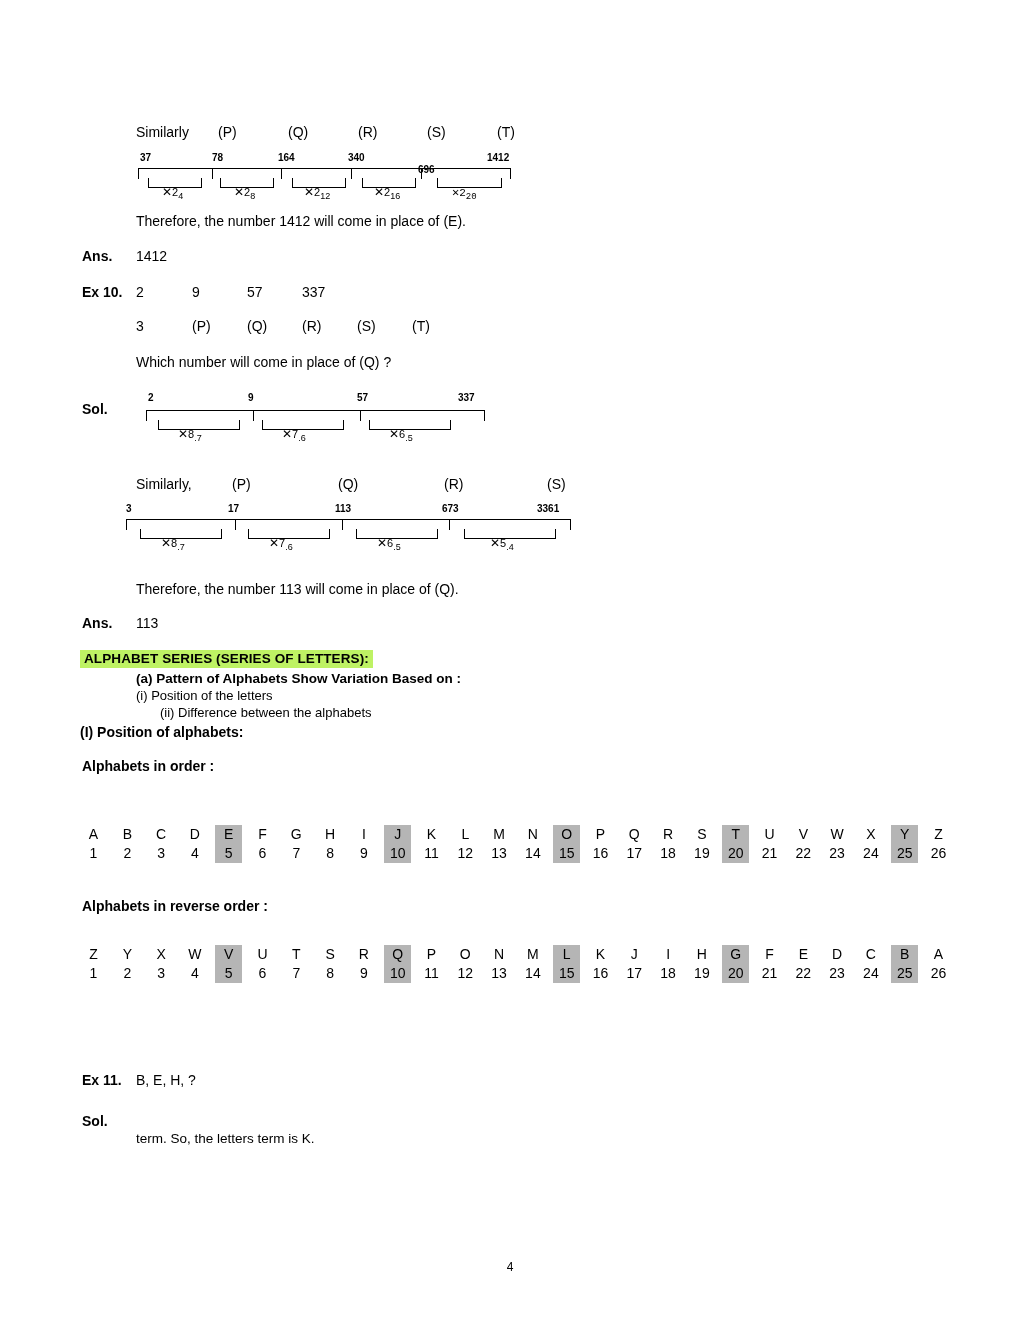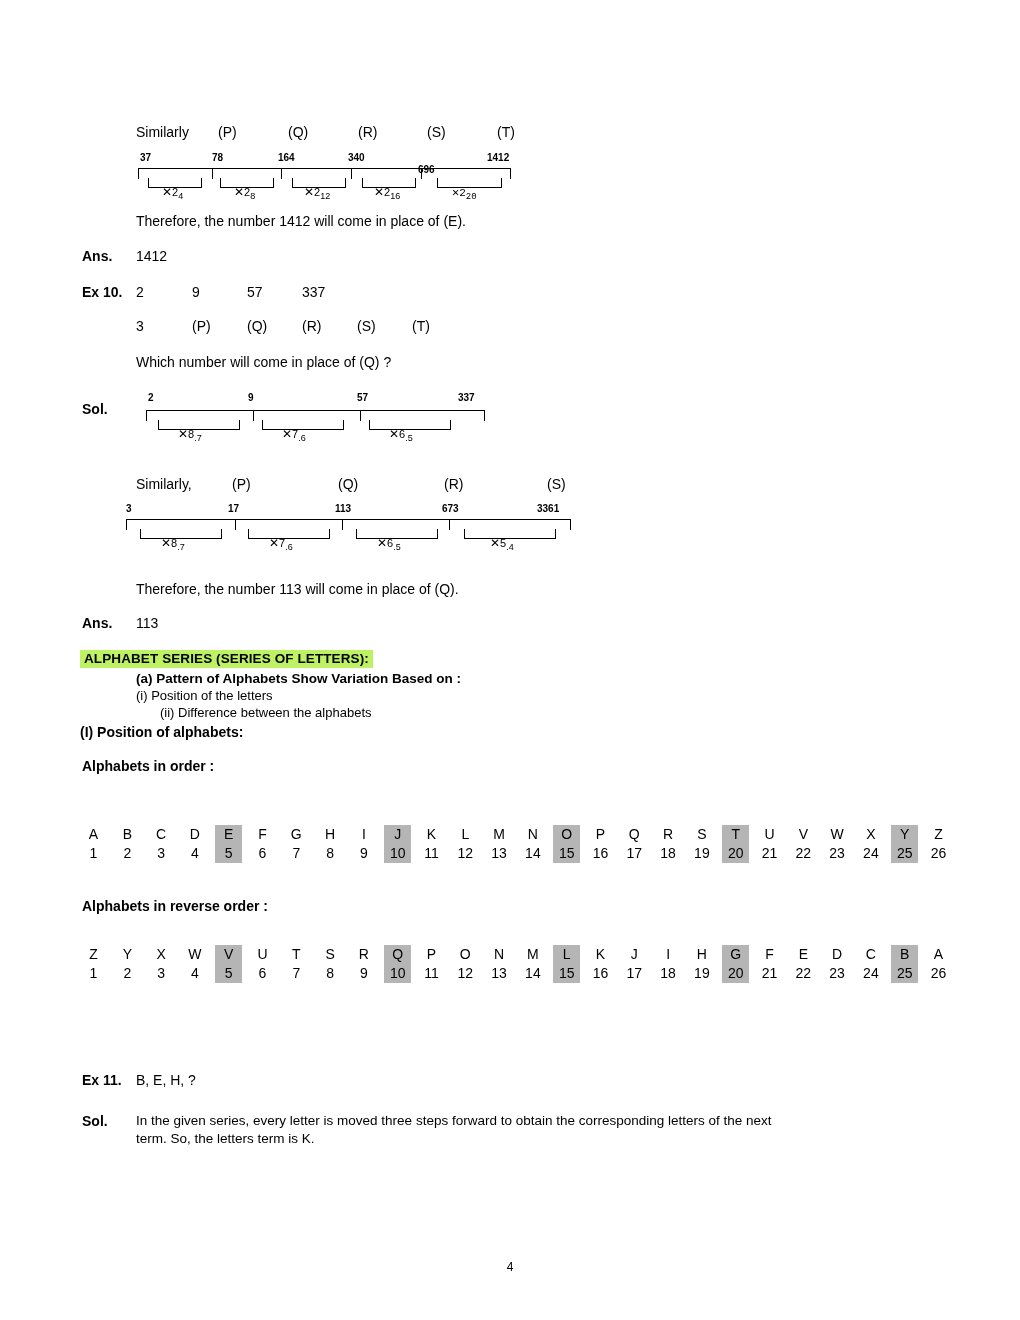--- a/index.html
+++ b/index.html
@@ -432,18 +432,17 @@
         <span class="letter">A</span>
         <span class="numv">26</span>
       </div>
     </div>
 
 
   <div class="txt lbl-bold" style="left:82px; top:1072px; font-size:14px;">Ex 11.</div>
   <div class="txt" style="left:136px; top:1072px; font-size:14px;">B, E, H, ?</div>
 
   <div class="txt lbl-bold" style="left:82px; top:1113px; font-size:14px;">Sol.</div>
-  <div class="txt" style="left:136px; top:1113px; font-size:13.5px;">In the given series, every letter is moved three steps forward to obtain the corresponding letters of the next</div>
   <div class="txt" style="left:136px; top:1131px; font-size:13.5px;">term. So, the letters term is K.</div>
 
   <div class="pagenum" style="top:1260px;">4</div>
 
 </div>
 
 </body></html>

